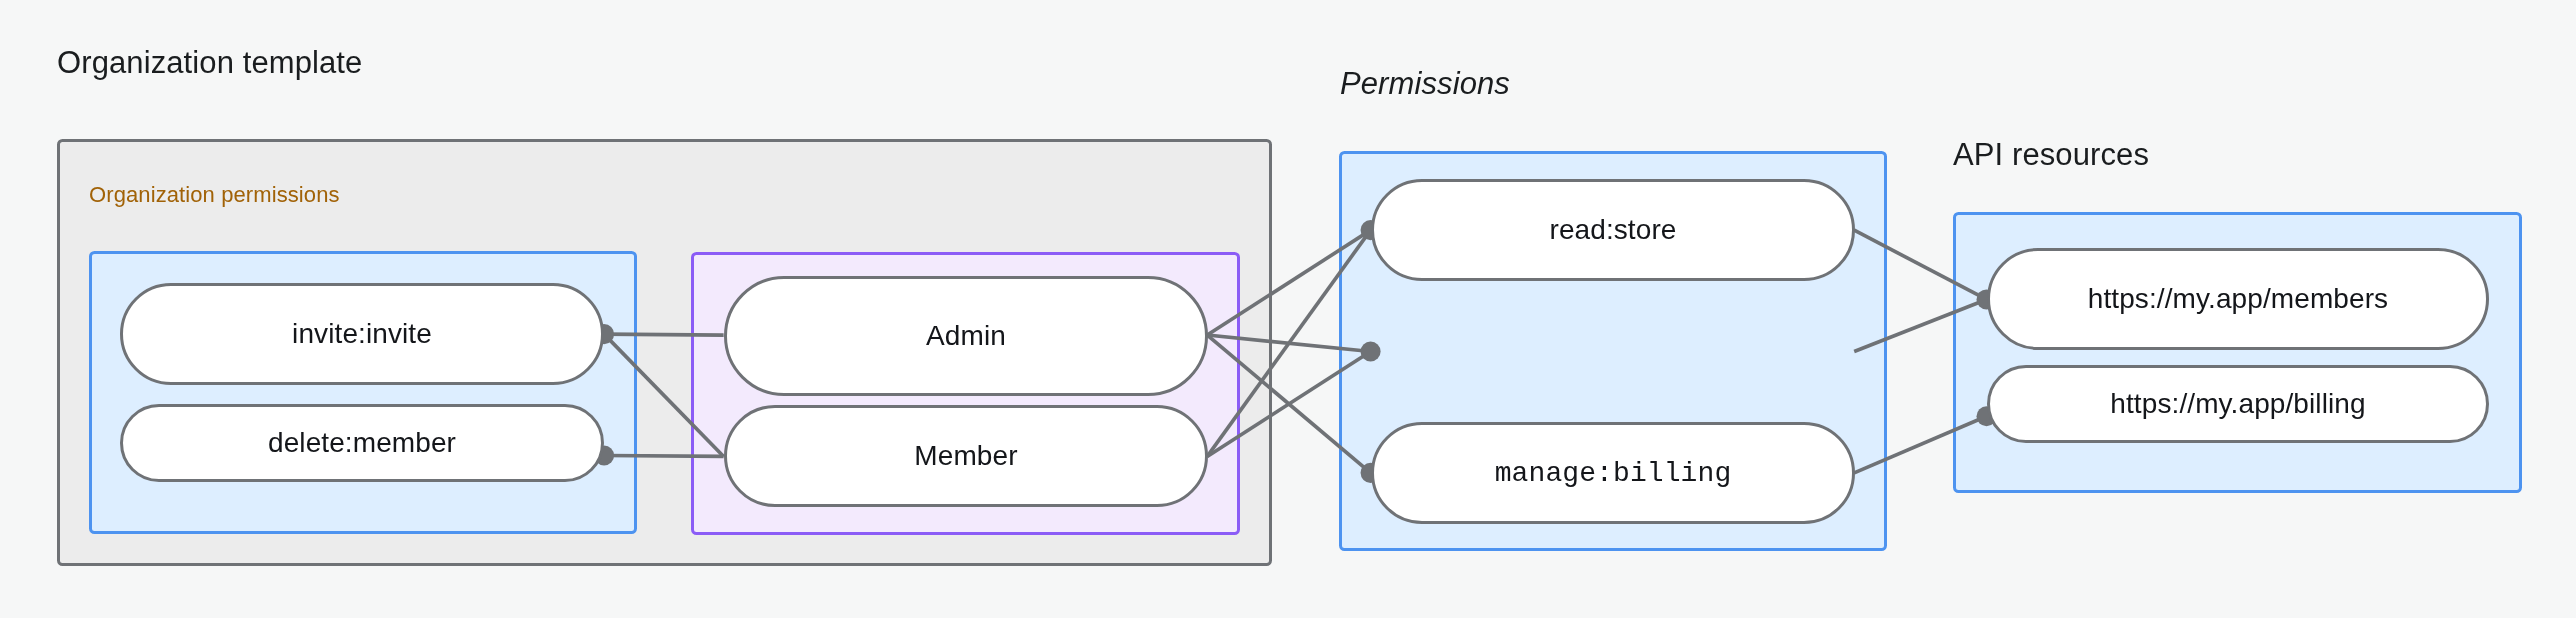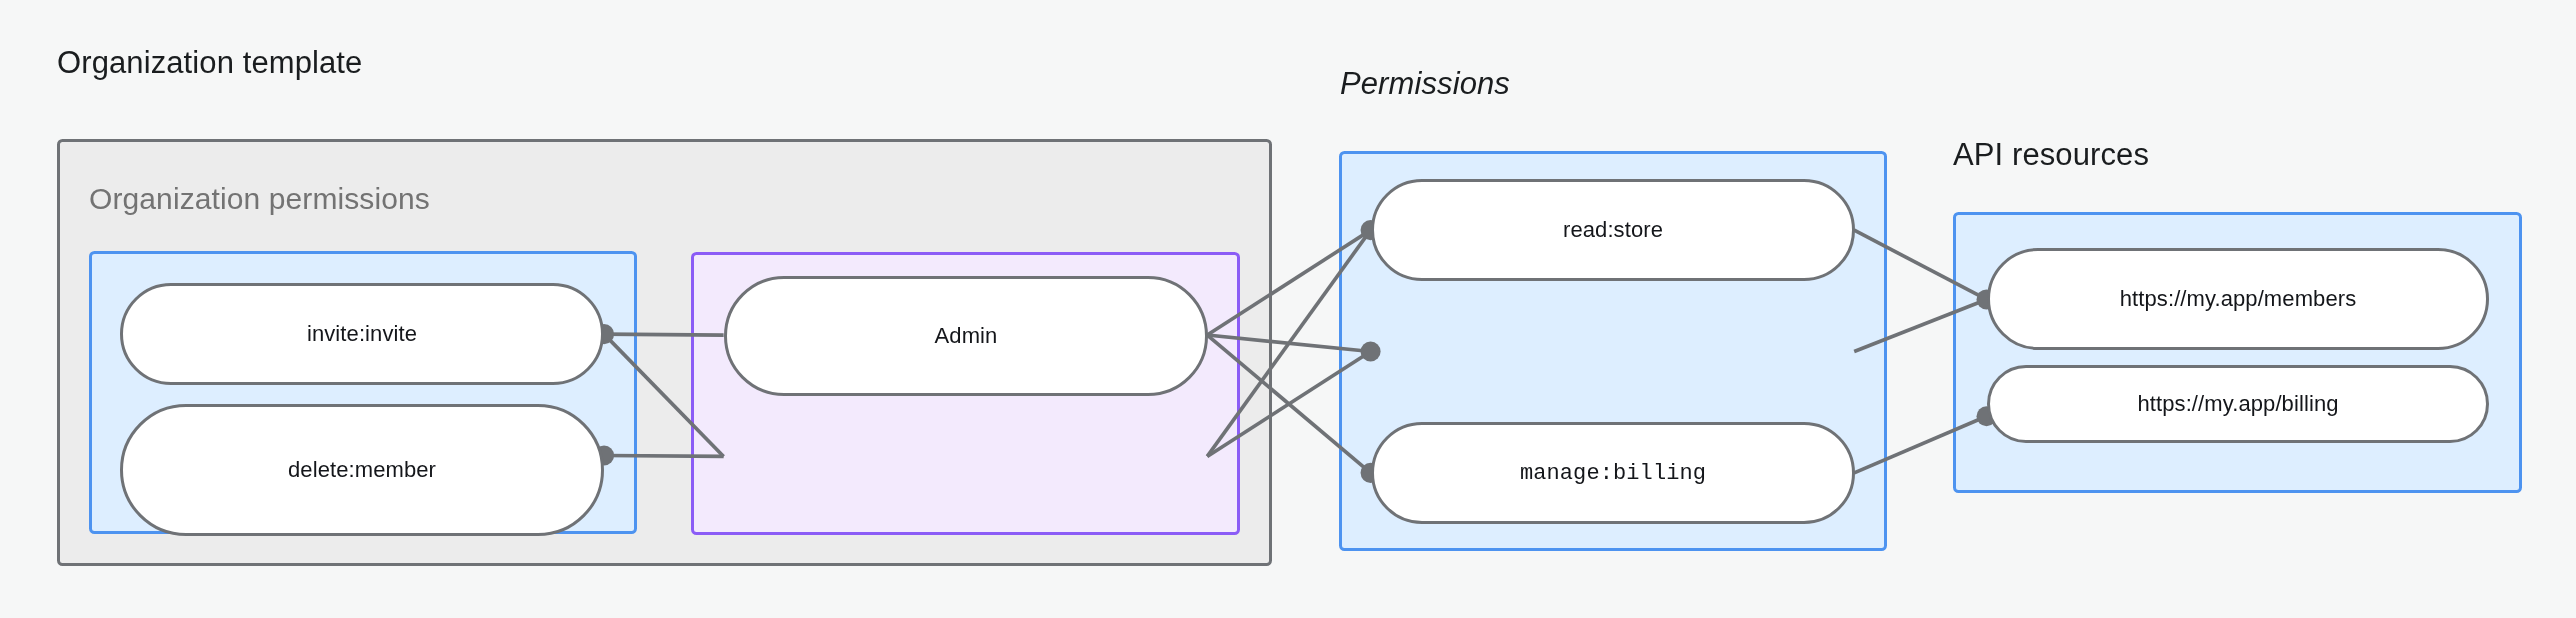--- a/index.html
+++ b/index.html
@@ -21,22 +21,22 @@
   
   .group-label {
     position: absolute;
     font-size: 31px;
     line-height: 1;
     color: #1a1d1f;
     white-space: nowrap;
     letter-spacing: 0.1px;
   }
   .group-label.sub {
-    font-size: 30px;
-    color: #737373;
+    font-size: 22px;
+    color: #a16207;
   }
   
   .box {
     position: absolute;
     box-sizing: border-box;
     border-radius: 5.5px;
   }
   .box-outer {
     background: #ececec;
     border: 3.7px solid #6f7276;
@@ -52,21 +52,21 @@
   
   .pill {
     position: absolute;
     box-sizing: border-box;
     background: #ffffff;
     border: 3.7px solid #6f7276;
     border-radius: 912px;
     display: flex;
     align-items: center;
     justify-content: center;
-    font-size: 22px;
+    font-size: 28px;
     color: #14161a;
     white-space: nowrap;
     letter-spacing: 0.1px;
   }
   
   #edges {
     position: absolute;
     left: 0;
     top: 0;
     width: 2576px;
@@ -123,26 +123,29 @@
         <circle cx="1502" cy="385" r="11"></circle>
         <circle cx="1502" cy="518" r="11"></circle>
         <circle cx="2177" cy="328" r="11"></circle>
         <circle cx="2177" cy="456" r="11"></circle>
       </g>
   </svg>
 
   <div class="pill" style="left:120px; top:283px; width:484px; height:102px;">
     <span>invite:invite</span>
   </div>
-  <div class="pill" style="left:120px; top:404px; width:484px; height:132px;">
+  <div class="pill" style="left:120px; top:404px; width:484px; height:78px;">
     <span>delete:member</span>
   </div>
 
   <div class="pill" style="left:724px; top:276px; width:484px; height:120px;">
     <span>Admin</span>
+  </div>
+  <div class="pill" style="left:724px; top:405px; width:484px; height:102px;">
+    <span>Member</span>
   </div>
 
   <div class="pill" style="left:1371px; top:179px; width:484px; height:102px;">
     <span>read:store</span>
   </div>
   <div class="pill" style="left:1371px; top:422px; width:484px; height:102px;font-family:Liberation Mono, monospace;">
     <span>manage:billing</span>
   </div>
 
   <div class="pill" style="left:1987px; top:248px; width:502px; height:102px;">

